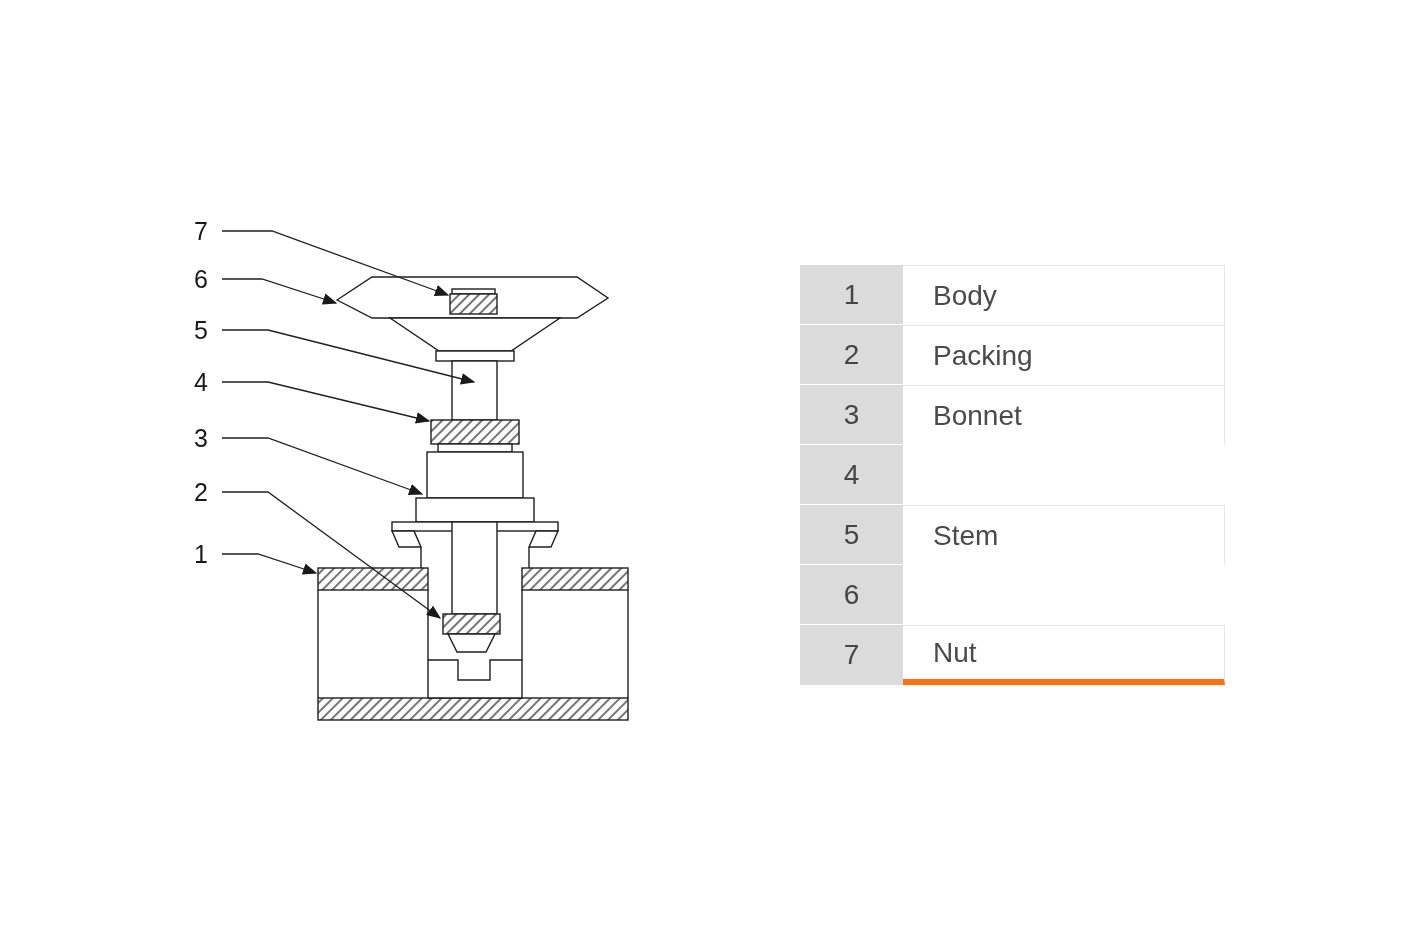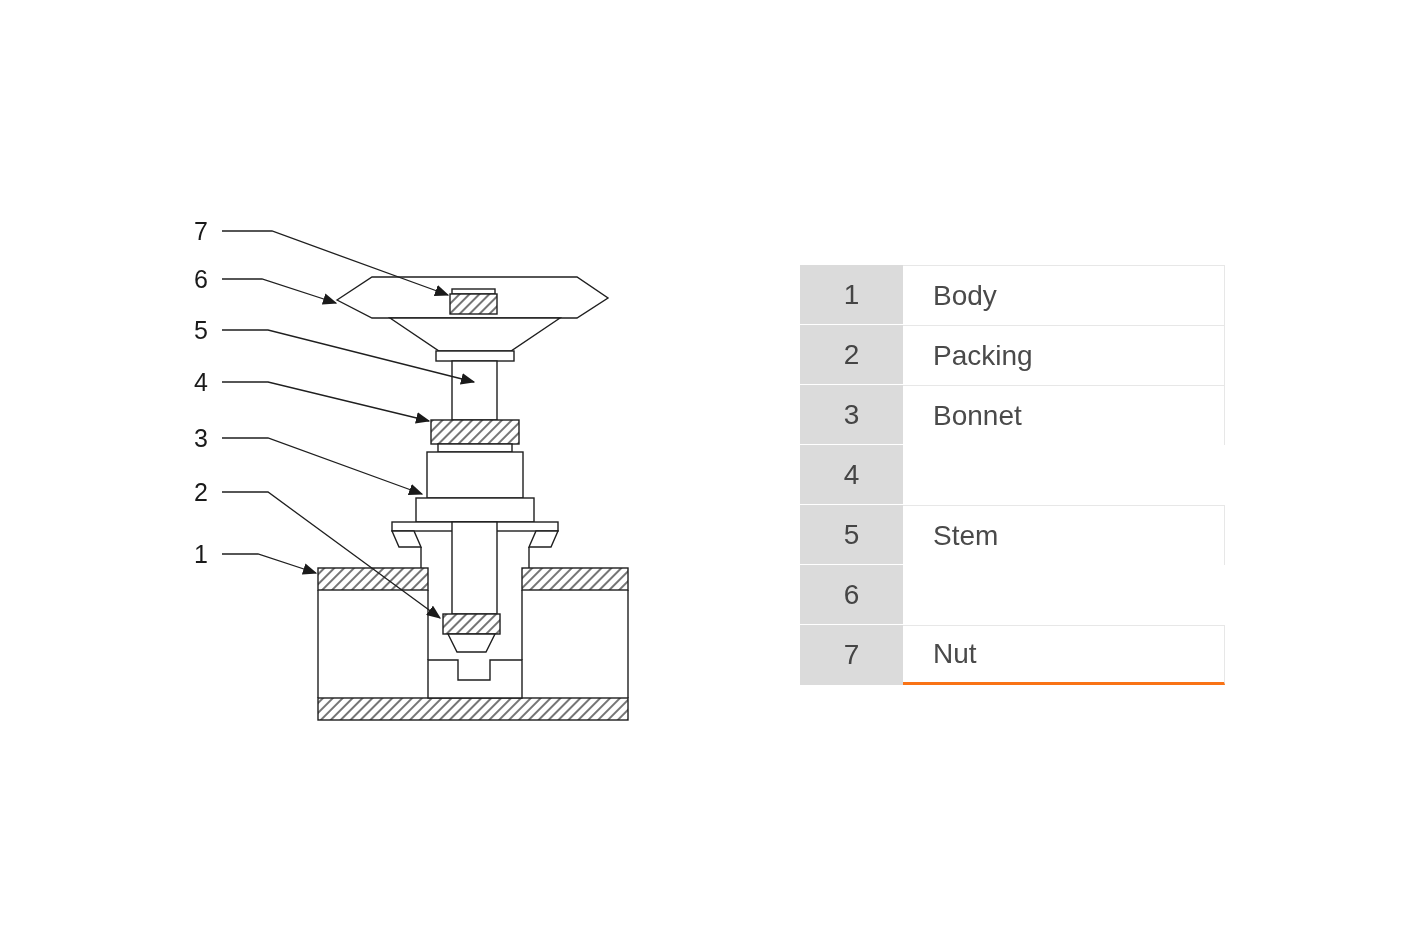--- a/index.html
+++ b/index.html
@@ -46,21 +46,21 @@
     flex: 1;
     background: #ffffff;
     color: #4a4a4a;
     font-size: 28px;
     display: flex;
     align-items: center;
     padding-left: 30px;
     border-top: 1px solid #e7e7e7;
     border-right: 1px solid #e7e7e7;
   }
-  .legend-row:last-child .label-cell { border-bottom: 3px solid #f97316; text-align: center; }
+  .legend-row:last-child .label-cell { border-bottom: 6px solid #f97316; text-align: center; }
 </style>
 </head>
 <body>
 
 <div class="canvas">
 
   <div class="diagram-area">
     <svg width="700" height="946" viewBox="0 0 700 946">
       <defs>
         <pattern id="hatch" patternUnits="userSpaceOnUse" width="7" height="7" patternTransform="rotate(45)">

